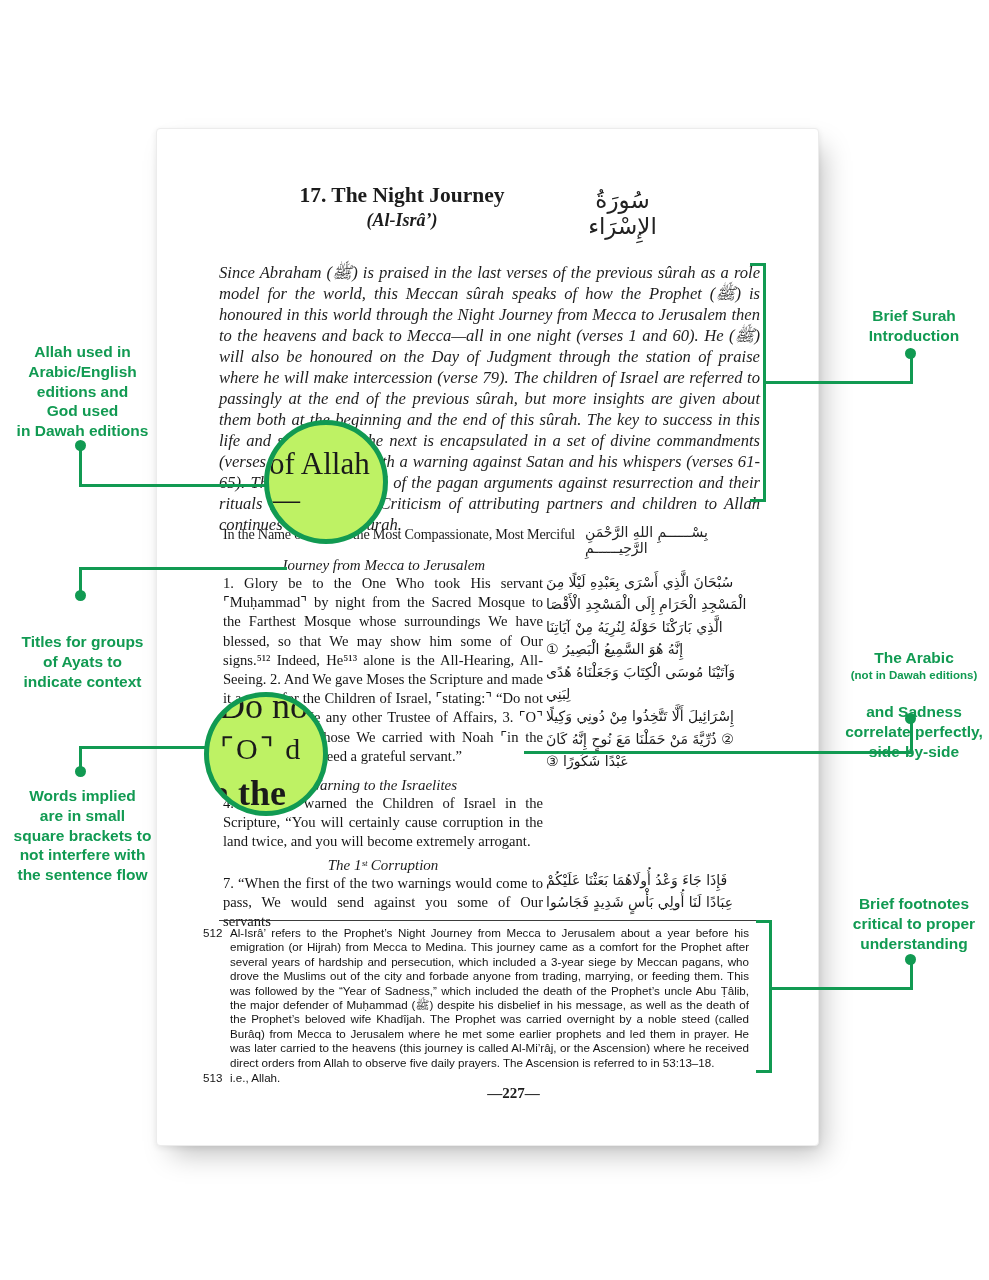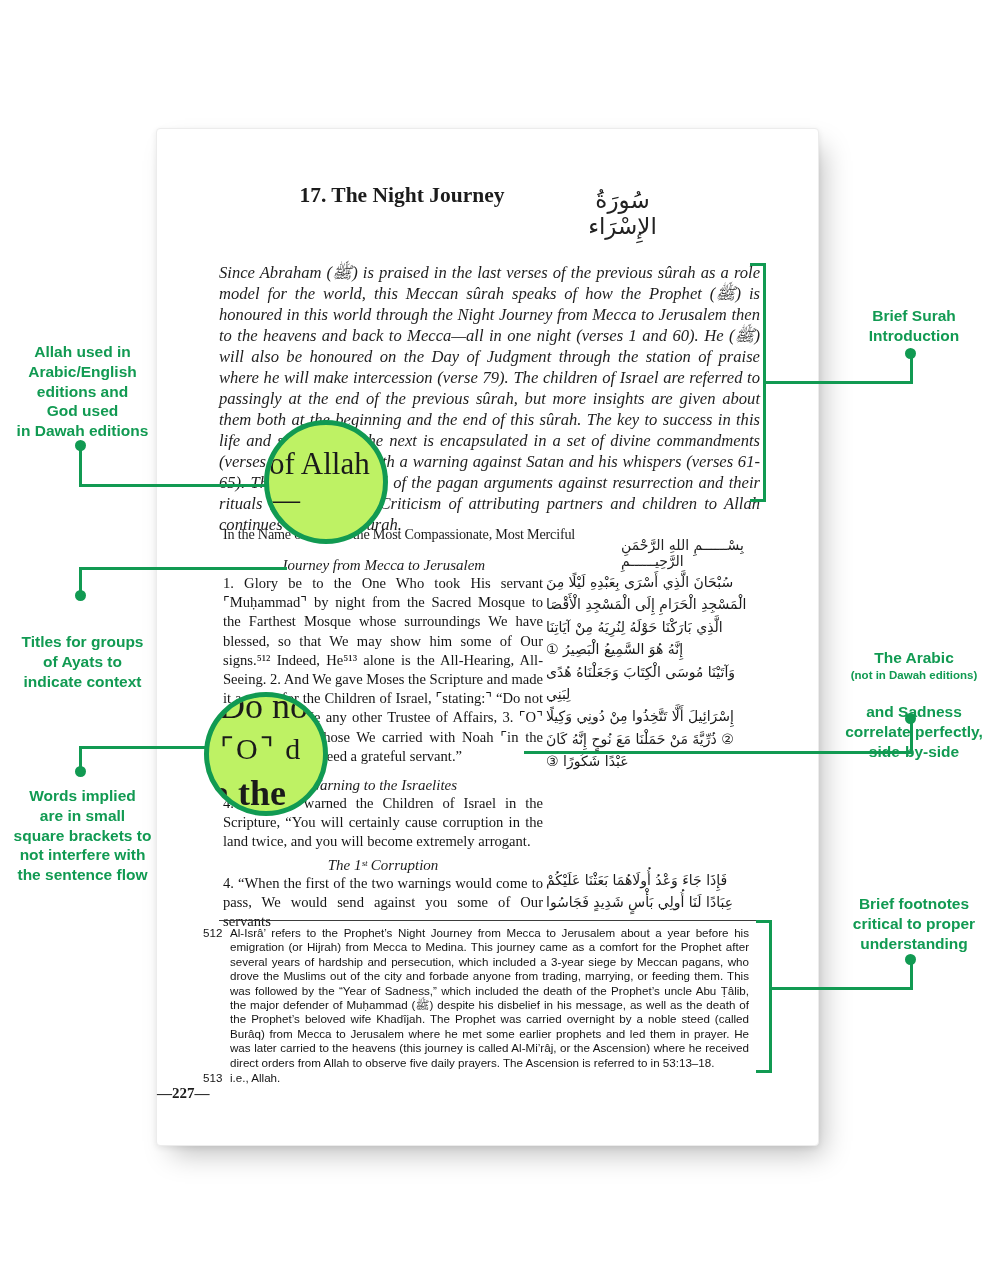--- a/index.html
+++ b/index.html
@@ -14,21 +14,21 @@
   .bismillah-en{font-family:"Liberation Serif",serif;font-size:14.2px;color:#1c1c1c;letter-spacing:-0.2px;}
   .bismillah-ar{font-family:"DejaVu Sans",sans-serif;font-size:14px;color:#222;direction:rtl;text-align:left;}
   .sect-head{font-family:"Liberation Serif",serif;font-style:italic;font-size:15px;color:#1c1c1c;text-align:center;}
   .verse-en{font-family:"Liberation Serif","DejaVu Serif",serif;font-size:14.6px;line-height:19.2px;color:#151515;text-align:justify;}
   .verse-ar{font-family:"DejaVu Sans",sans-serif;font-size:14px;line-height:22.4px;color:#1a1a1a;direction:rtl;text-align:left;white-space:pre-line;}
   .footrule{background:#3c3c3c;height:1px;}
   .footnotes{font-family:"Liberation Sans",sans-serif;font-size:11.6px;line-height:14.4px;color:#141414;}
   .fnrow{display:flex;margin-bottom:1px;}
   .fnnum{flex:0 0 27px;}
   .fntext{flex:1;text-align:justify;}
-  .pageno{font-family:"Liberation Serif",serif;font-weight:bold;font-size:15px;color:#1c1c1c;text-align:left;width:100%;}
+  .pageno{font-family:"Liberation Serif",serif;font-weight:bold;font-size:15px;color:#1c1c1c;text-align:center;width:100%;margin-left:26px;}
   
   .callout{color:var(--green);font-weight:bold;font-size:15.5px;line-height:19.8px;text-align:center;white-space:pre-line;z-index:6;}
   .callout .small{font-size:11.5px;line-height:15px;display:block;}
   .gline{position:absolute;background:var(--green);z-index:5;}
   .gdot{position:absolute;width:11px;height:11px;border-radius:50%;background:var(--green);z-index:6;}
   .bracket{position:absolute;border-top:3.5px solid var(--green);border-right:3.5px solid var(--green);border-bottom:3.5px solid var(--green);width:13px;z-index:5;}
   .magnifier{position:absolute;width:114px;height:114px;border-radius:50%;background:#bef264;border:5px solid var(--green);z-index:10;overflow:hidden;font-family:"Liberation Serif","DejaVu Serif",serif;color:#1a1a1a;}
   .mag1-inner{display:flex;align-items:center;justify-content:center;height:100%;font-size:31px;}
   .mag2-l1{font-size:36px;margin:-12px 0 0 10px;}
   .mag2-l2{font-size:30px;margin:4px 0 0 -8px;letter-spacing:2px;}
@@ -36,34 +36,35 @@
 </style>
 </head>
 <body>
 
 <div class="canvas" style="--green:#119a52;">
 
   <div class="sheet">
 
     <div class="abs" style="left:90px;top:54px;width:310px;">
       <div class="title-en">17. The Night Journey</div>
+      <div class="title-sub">(Al-Isrâ’)</div>
     </div>
     <div class="abs title-ar" style="left:408px;top:58px;width:115px;">سُورَةُ الإِسْرَاء</div>
 
     <div class="abs intro" style="left:62px;top:133px;width:541px;">Since Abraham (ﷺ) is praised in the last verses of the previous sûrah as a role model for the world, this Meccan sûrah speaks of how the Prophet (ﷺ) is honoured in this world through the Night Journey from Mecca to Jerusalem then to the heavens and back to Mecca—all in one night (verses 1 and 60). He (ﷺ) will also be honoured on the Day of Judgment through the station of praise where he will make intercession (verse 79). The children of Israel are referred to passingly at the end of the previous sûrah, but more insights are given about them both at the beginning and the end of this sûrah. The key to success in this life and salvation in the next is encapsulated in a set of divine commandments (verses 22-39), along with a warning against Satan and his whispers (verses 61-65). The sûrah is critical of the pagan arguments against resurrection and their rituals (verses 89-93). Criticism of attributing partners and children to Allah continues in the next sûrah.</div>
 
     <div class="abs bismillah-en" style="left:66px;top:397px;">In the Name of Allah—the Most Compassionate, Most Merciful</div>
-    <div class="abs bismillah-ar" style="left:428px;top:408px;width:178px;margin-left:36px;">بِسْــــــمِ اللهِ الرَّحْمَنِ الرَّحِيــــــمِ</div>
+    <div class="abs bismillah-ar" style="left:428px;top:395px;width:178px;">بِسْــــــمِ اللهِ الرَّحْمَنِ الرَّحِيــــــمِ</div>
 
     <div class="abs sect-head" style="left:66px;top:428px;width:320px;">Journey from  Mecca to Jerusalem</div>
     <div class="abs verse-en" style="left:66px;top:445px;width:320px;">1. Glory be to the One Who took His servant ⌜Muḥammad⌝ by night from the Sacred Mosque to the Farthest Mosque whose surroundings We have blessed, so that We may show him some of Our signs.⁵¹² Indeed, He⁵¹³ alone is the All-Hearing, All-Seeing. 2. And We gave Moses the Scripture and made it a guide for the Children of Israel, ⌜stating:⌝ “Do not take besides Me any other Trustee of Affairs, 3. ⌜O⌝ descendants of those We carried with Noah ⌜in the Ark⌝! He was indeed a grateful servant.”</div>
     <div class="abs sect-head" style="left:66px;top:648px;width:320px;">Warning to the Israelites</div>
     <div class="abs verse-en" style="left:66px;top:665px;width:320px;">4. And We warned the Children of Israel in the Scripture, “You will certainly cause corruption in the land twice, and you will become extremely arrogant.</div>
     <div class="abs sect-head" style="left:66px;top:728px;width:320px;">The 1ˢᵗ Corruption</div>
-    <div class="abs verse-en" style="left:66px;top:745px;width:320px;">4. “When the first of the two warnings would come to pass, We would send against you some of Our servants</div>
+    <div class="abs verse-en" style="left:66px;top:745px;width:320px;">7. “When the first of the two warnings would come to pass, We would send against you some of Our servants</div>
 
     <div class="abs verse-ar" style="left:389px;top:442px;width:217px;">سُبْحَانَ الَّذِي أَسْرَى بِعَبْدِهِ لَيْلًا مِنَ
 الْمَسْجِدِ الْحَرَامِ إِلَى الْمَسْجِدِ الْأَقْصَا
 الَّذِي بَارَكْنَا حَوْلَهُ لِنُرِيَهُ مِنْ آيَاتِنَا
 إِنَّهُ هُوَ السَّمِيعُ الْبَصِيرُ ①
 وَآتَيْنَا مُوسَى الْكِتَابَ وَجَعَلْنَاهُ هُدًى لِبَنِي
 إِسْرَائِيلَ أَلَّا تَتَّخِذُوا مِنْ دُونِي وَكِيلًا
 ② ذُرِّيَّةَ مَنْ حَمَلْنَا مَعَ نُوحٍ إِنَّهُ كَانَ
 عَبْدًا شَكُورًا ③</div>
     <div class="abs verse-ar" style="left:389px;top:740px;width:217px;">فَإِذَا جَاءَ وَعْدُ أُولَاهُمَا بَعَثْنَا عَلَيْكُمْ

